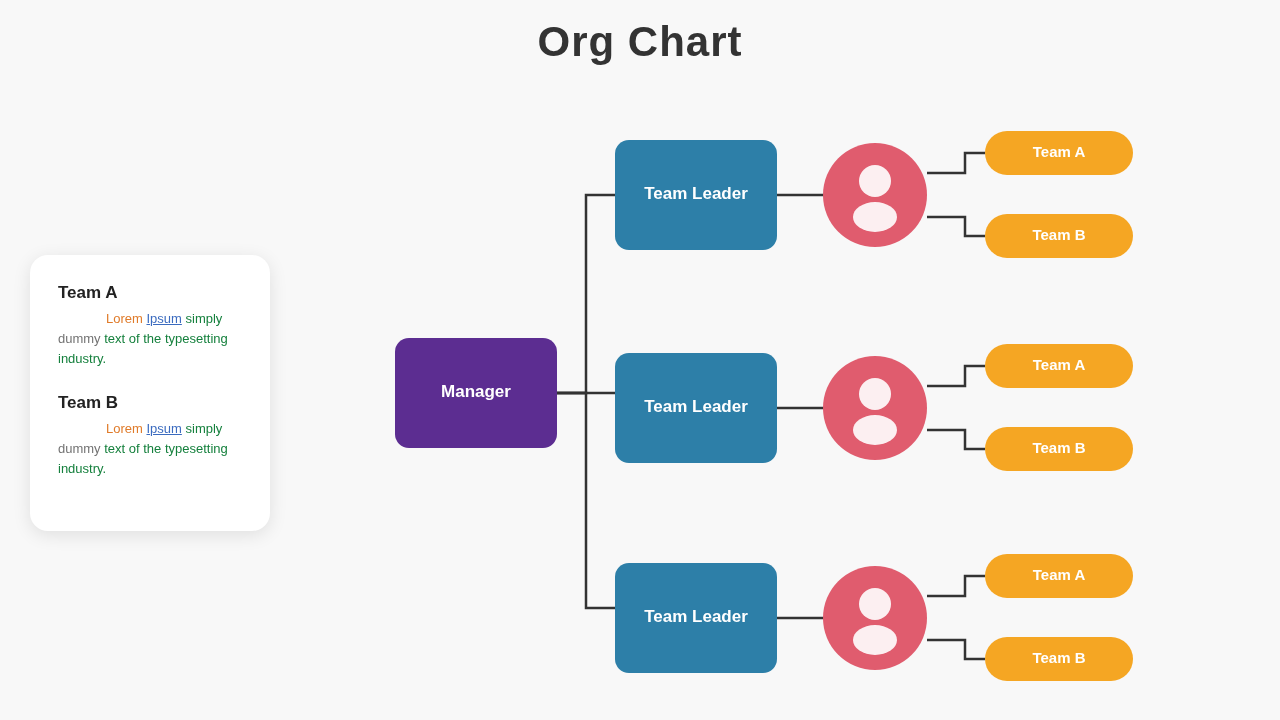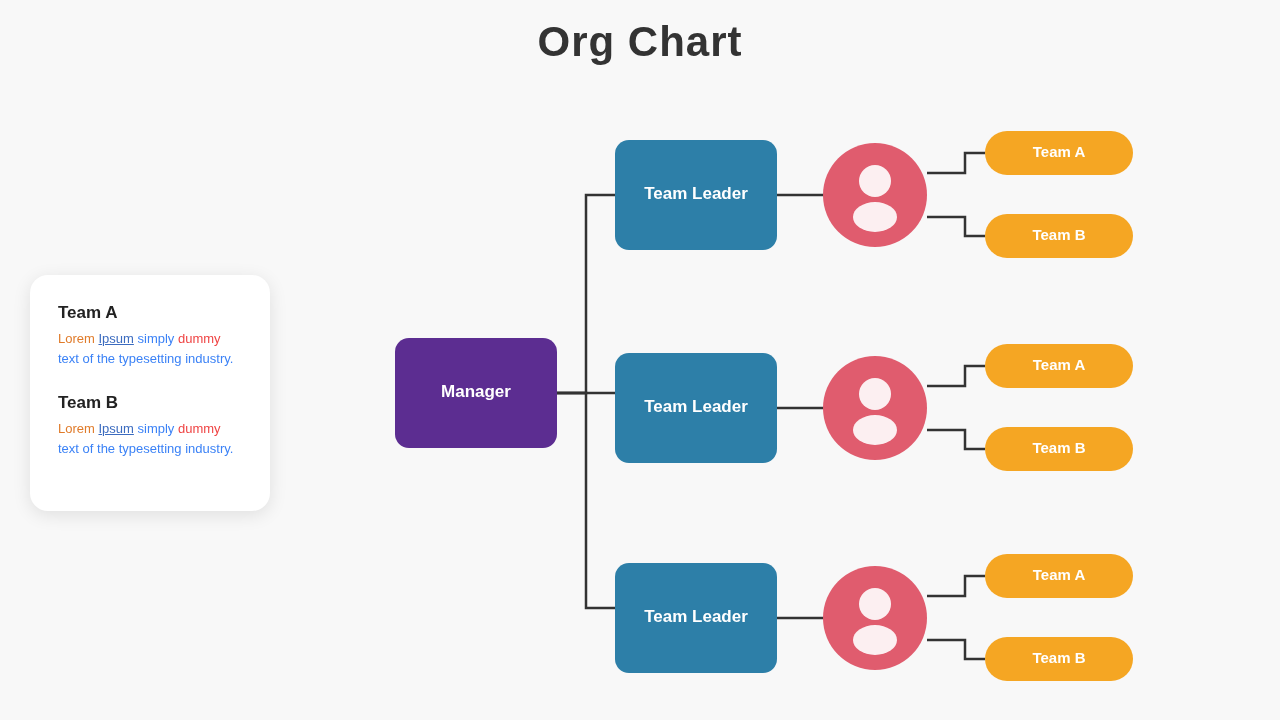--- a/index.html
+++ b/index.html
@@ -46,24 +46,24 @@
       font-size: 17px;
       font-weight: 700;
       color: #222;
       margin-bottom: 6px;
     }
     .legend-card .legend-desc {
       font-size: 13px;
       line-height: 1.55;
       margin-bottom: 24px;
     }
-    .legend-card .legend-desc span.l1 { color: #e07b2a; }
+    .legend-card .legend-desc span.l1 { color: #e07b2a; margin-left: 48px; }
     .legend-card .legend-desc span.l2 { color: #3b6bbf; text-decoration: underline; }
-    .legend-card .legend-desc span.l3 { color: #3b82f6; }
-    .legend-card .legend-desc span.l4 { color: #ef4444; text-align: center; }
+    .legend-card .legend-desc span.l3 { color: #15803d; }
+    .legend-card .legend-desc span.l4 { color: #737373; text-align: center; }
 
     
     .org-chart {
       flex: 1;
       display: flex;
       align-items: center;
       justify-content: center;
       position: relative;
     }
 

